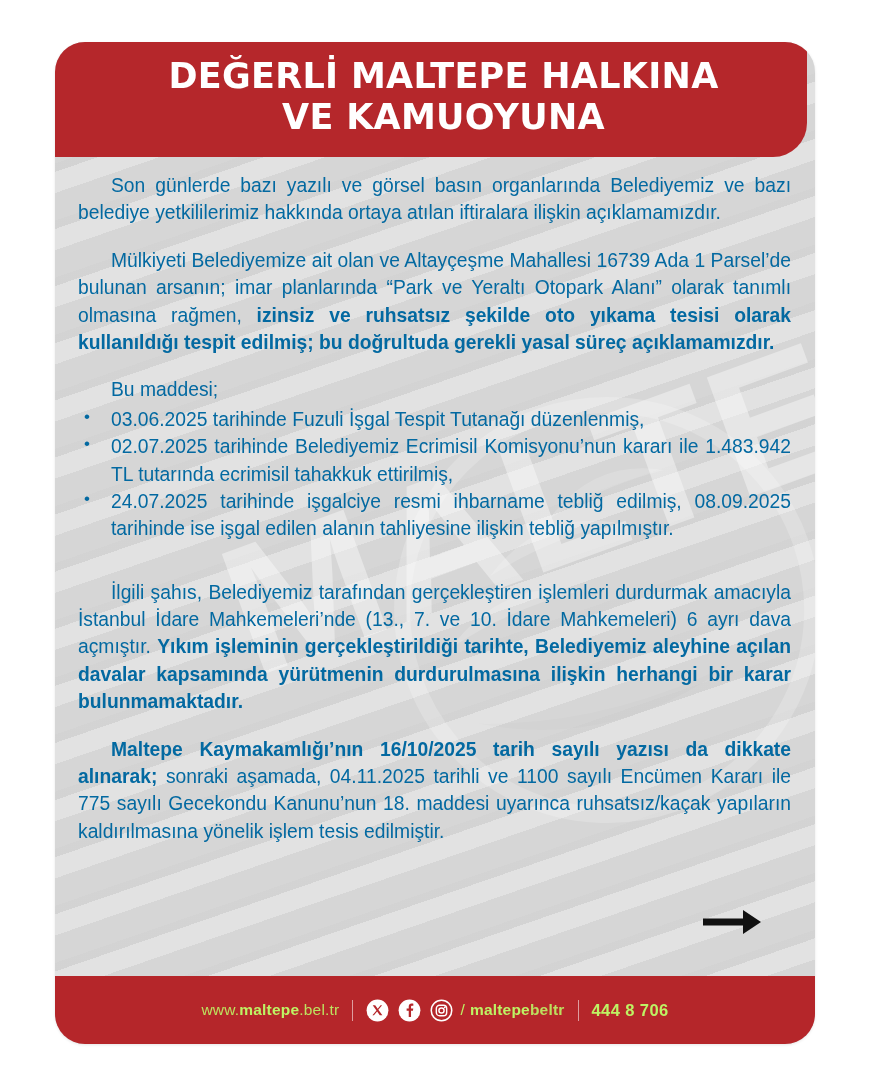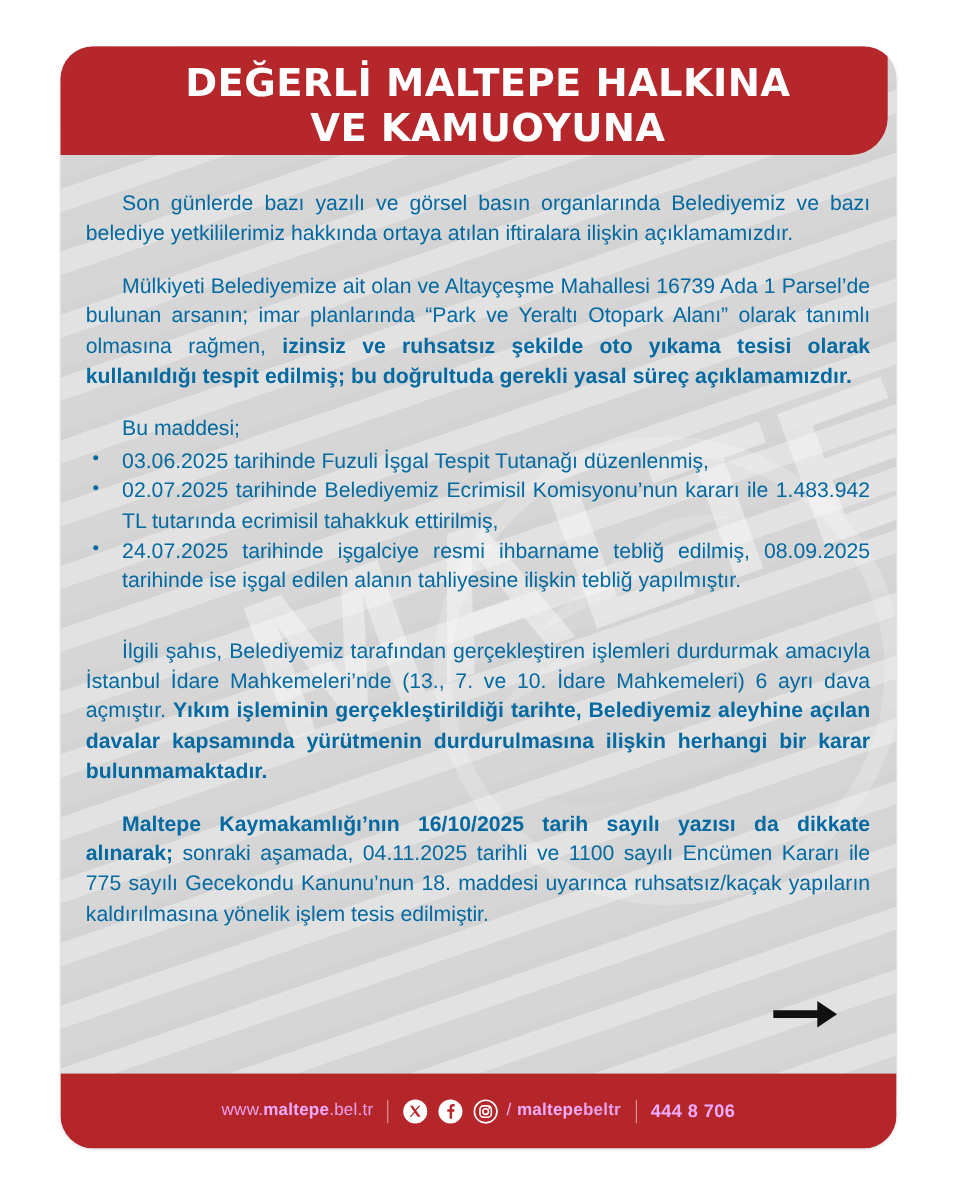--- a/index.html
+++ b/index.html
@@ -67,21 +67,21 @@
     pointer-events: none;
     line-height: 1;
   }
 
   
   #header-banner {
     position: absolute;
     left: -55px;           
     top: 0;
     width: 807px;          
-    padding: 14px 0 4px 0;
+    padding: 14px 0 20px 0;
     background: #b5272b;
     border-bottom-left-radius: 34px;
     border-bottom-right-radius: 34px;
     z-index: 3;
   }
   #header-title {
     margin: 0;
     padding: 0 60px 0 140px;
     color: #ffffff;
     font-size: 35px;
@@ -154,21 +154,21 @@
     background: #b5262a;
     display: flex;
     align-items: center;
     justify-content: center;
     gap: 0;
     z-index: 5;
   }
   .footer-inner {
     display: flex;
     align-items: center;
-    color: #f0abfc;
+    color: #bef264;
     font-size: 15.5px;
     letter-spacing: .2px;
   }
   .fsep {
     display: inline-block;
     width: 1px;
     height: 21px;
     background: rgba(255,255,255,.55);
     margin: 0 13px;
   }

